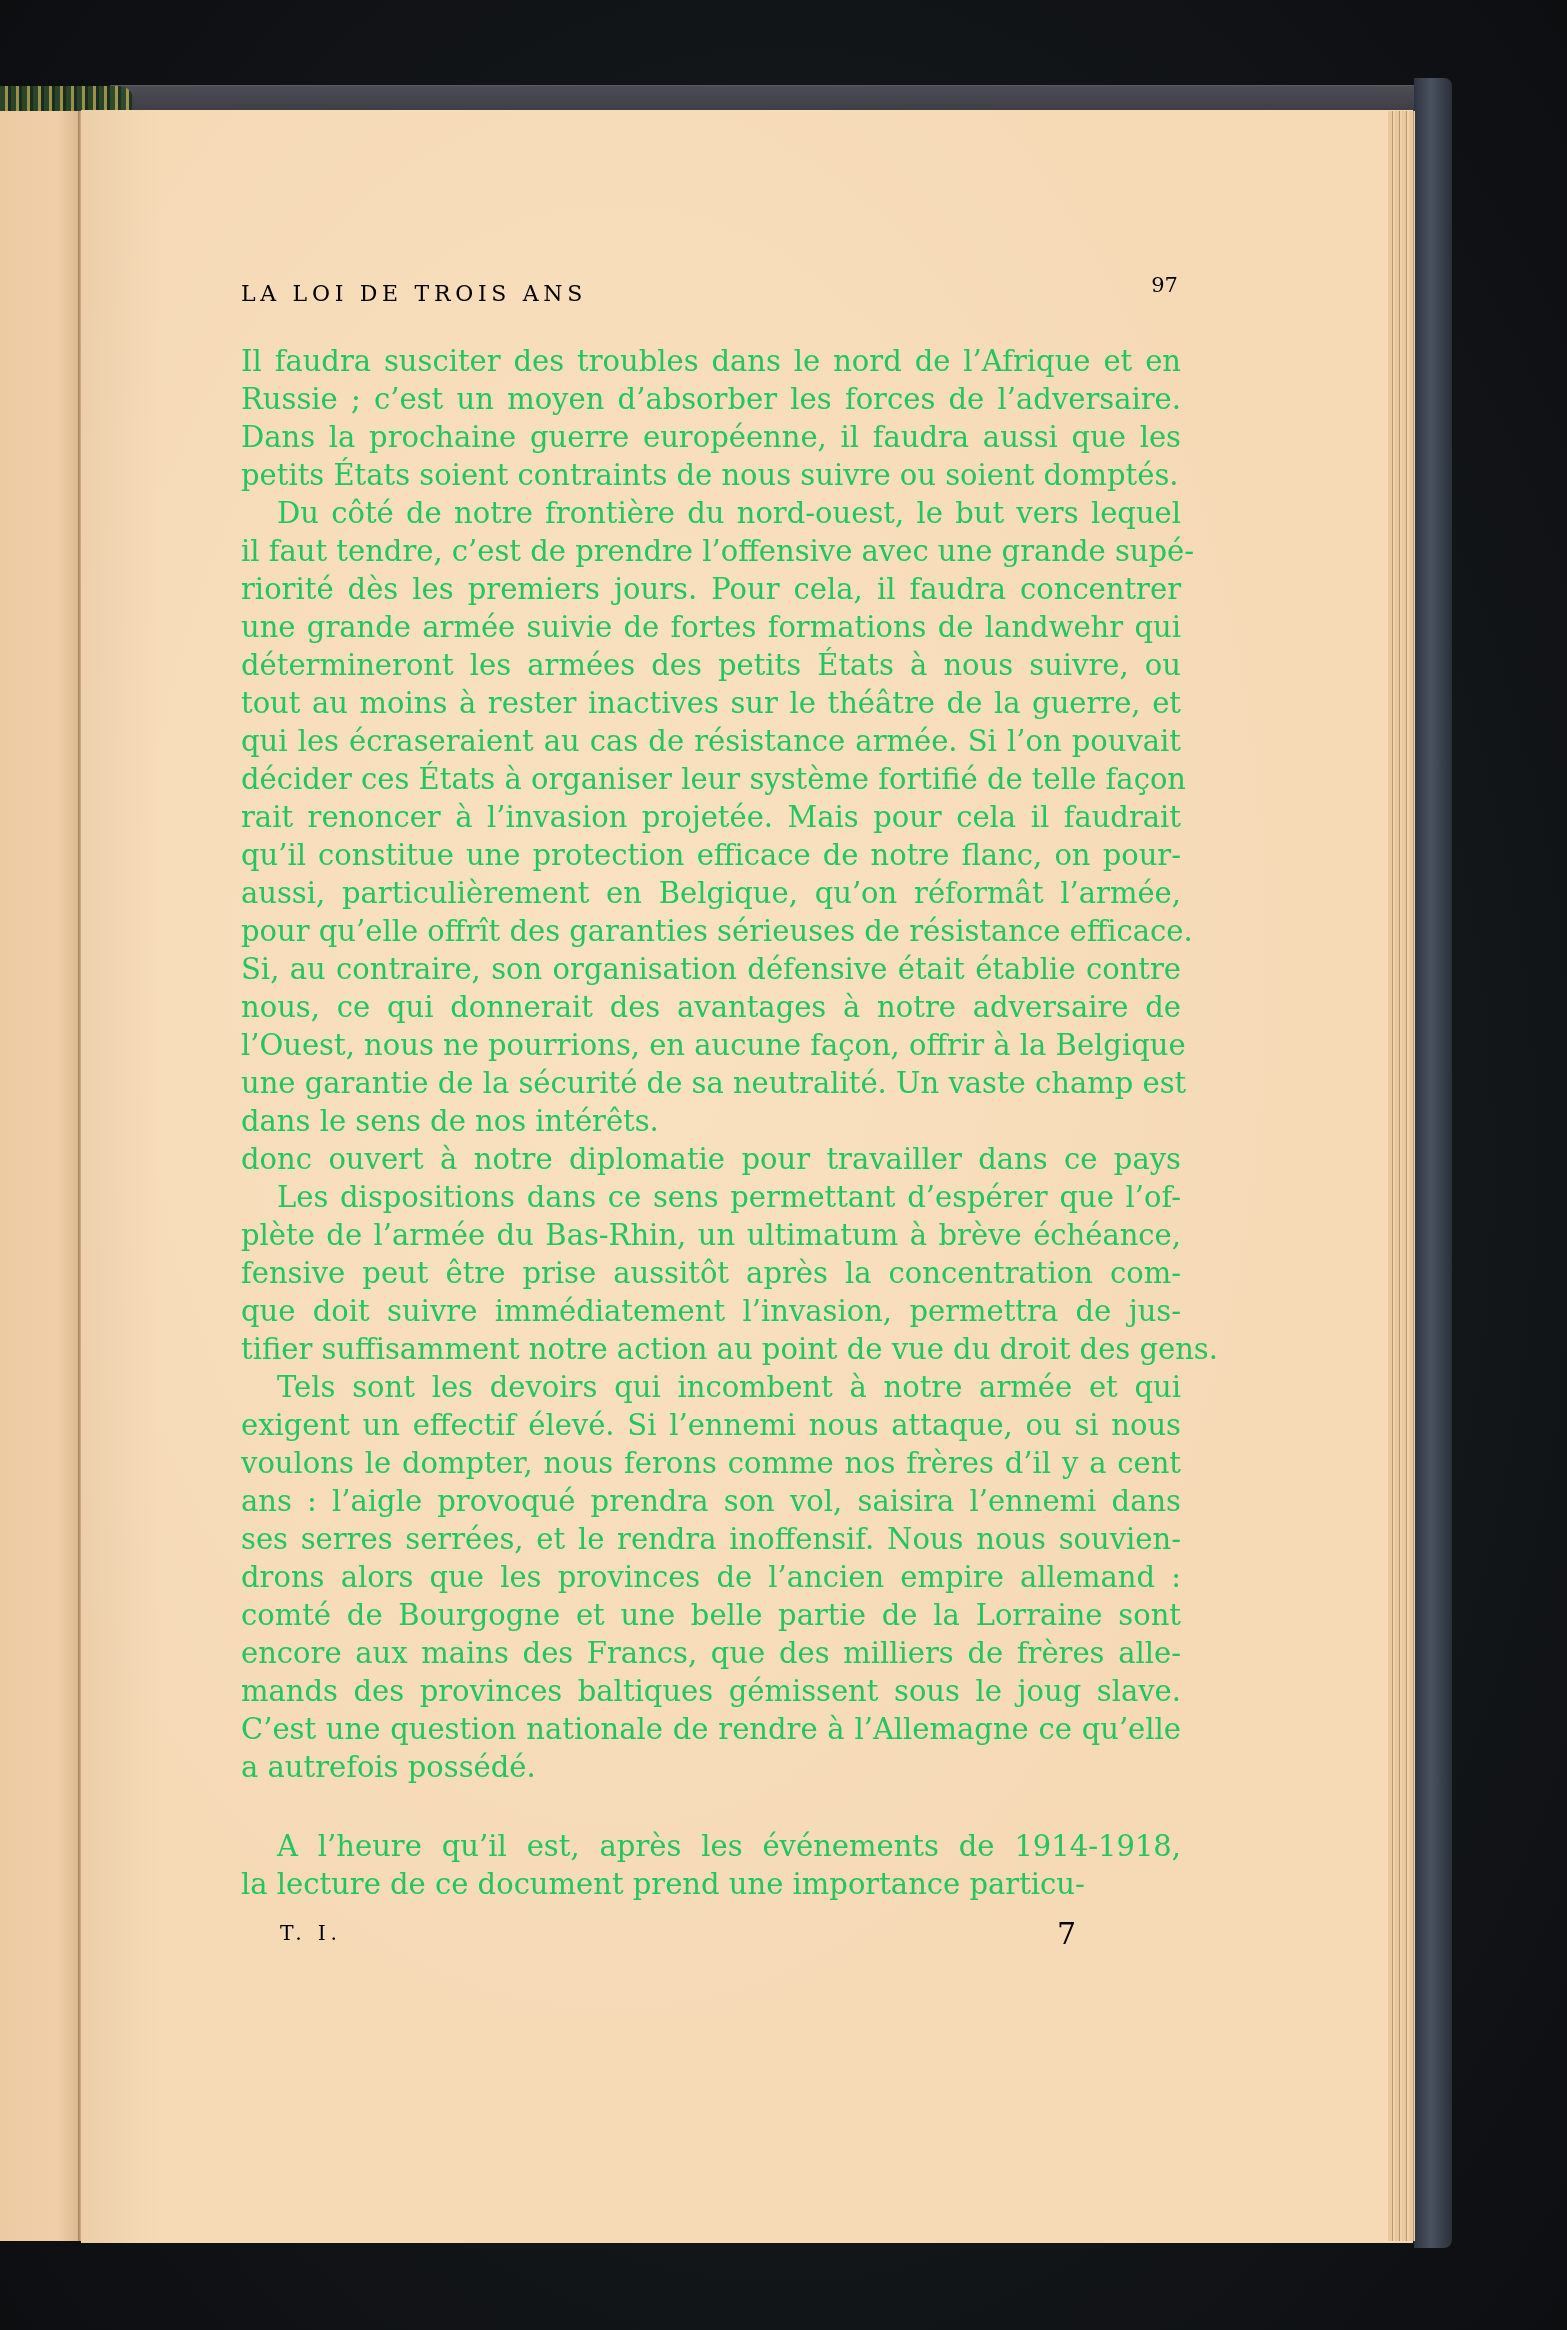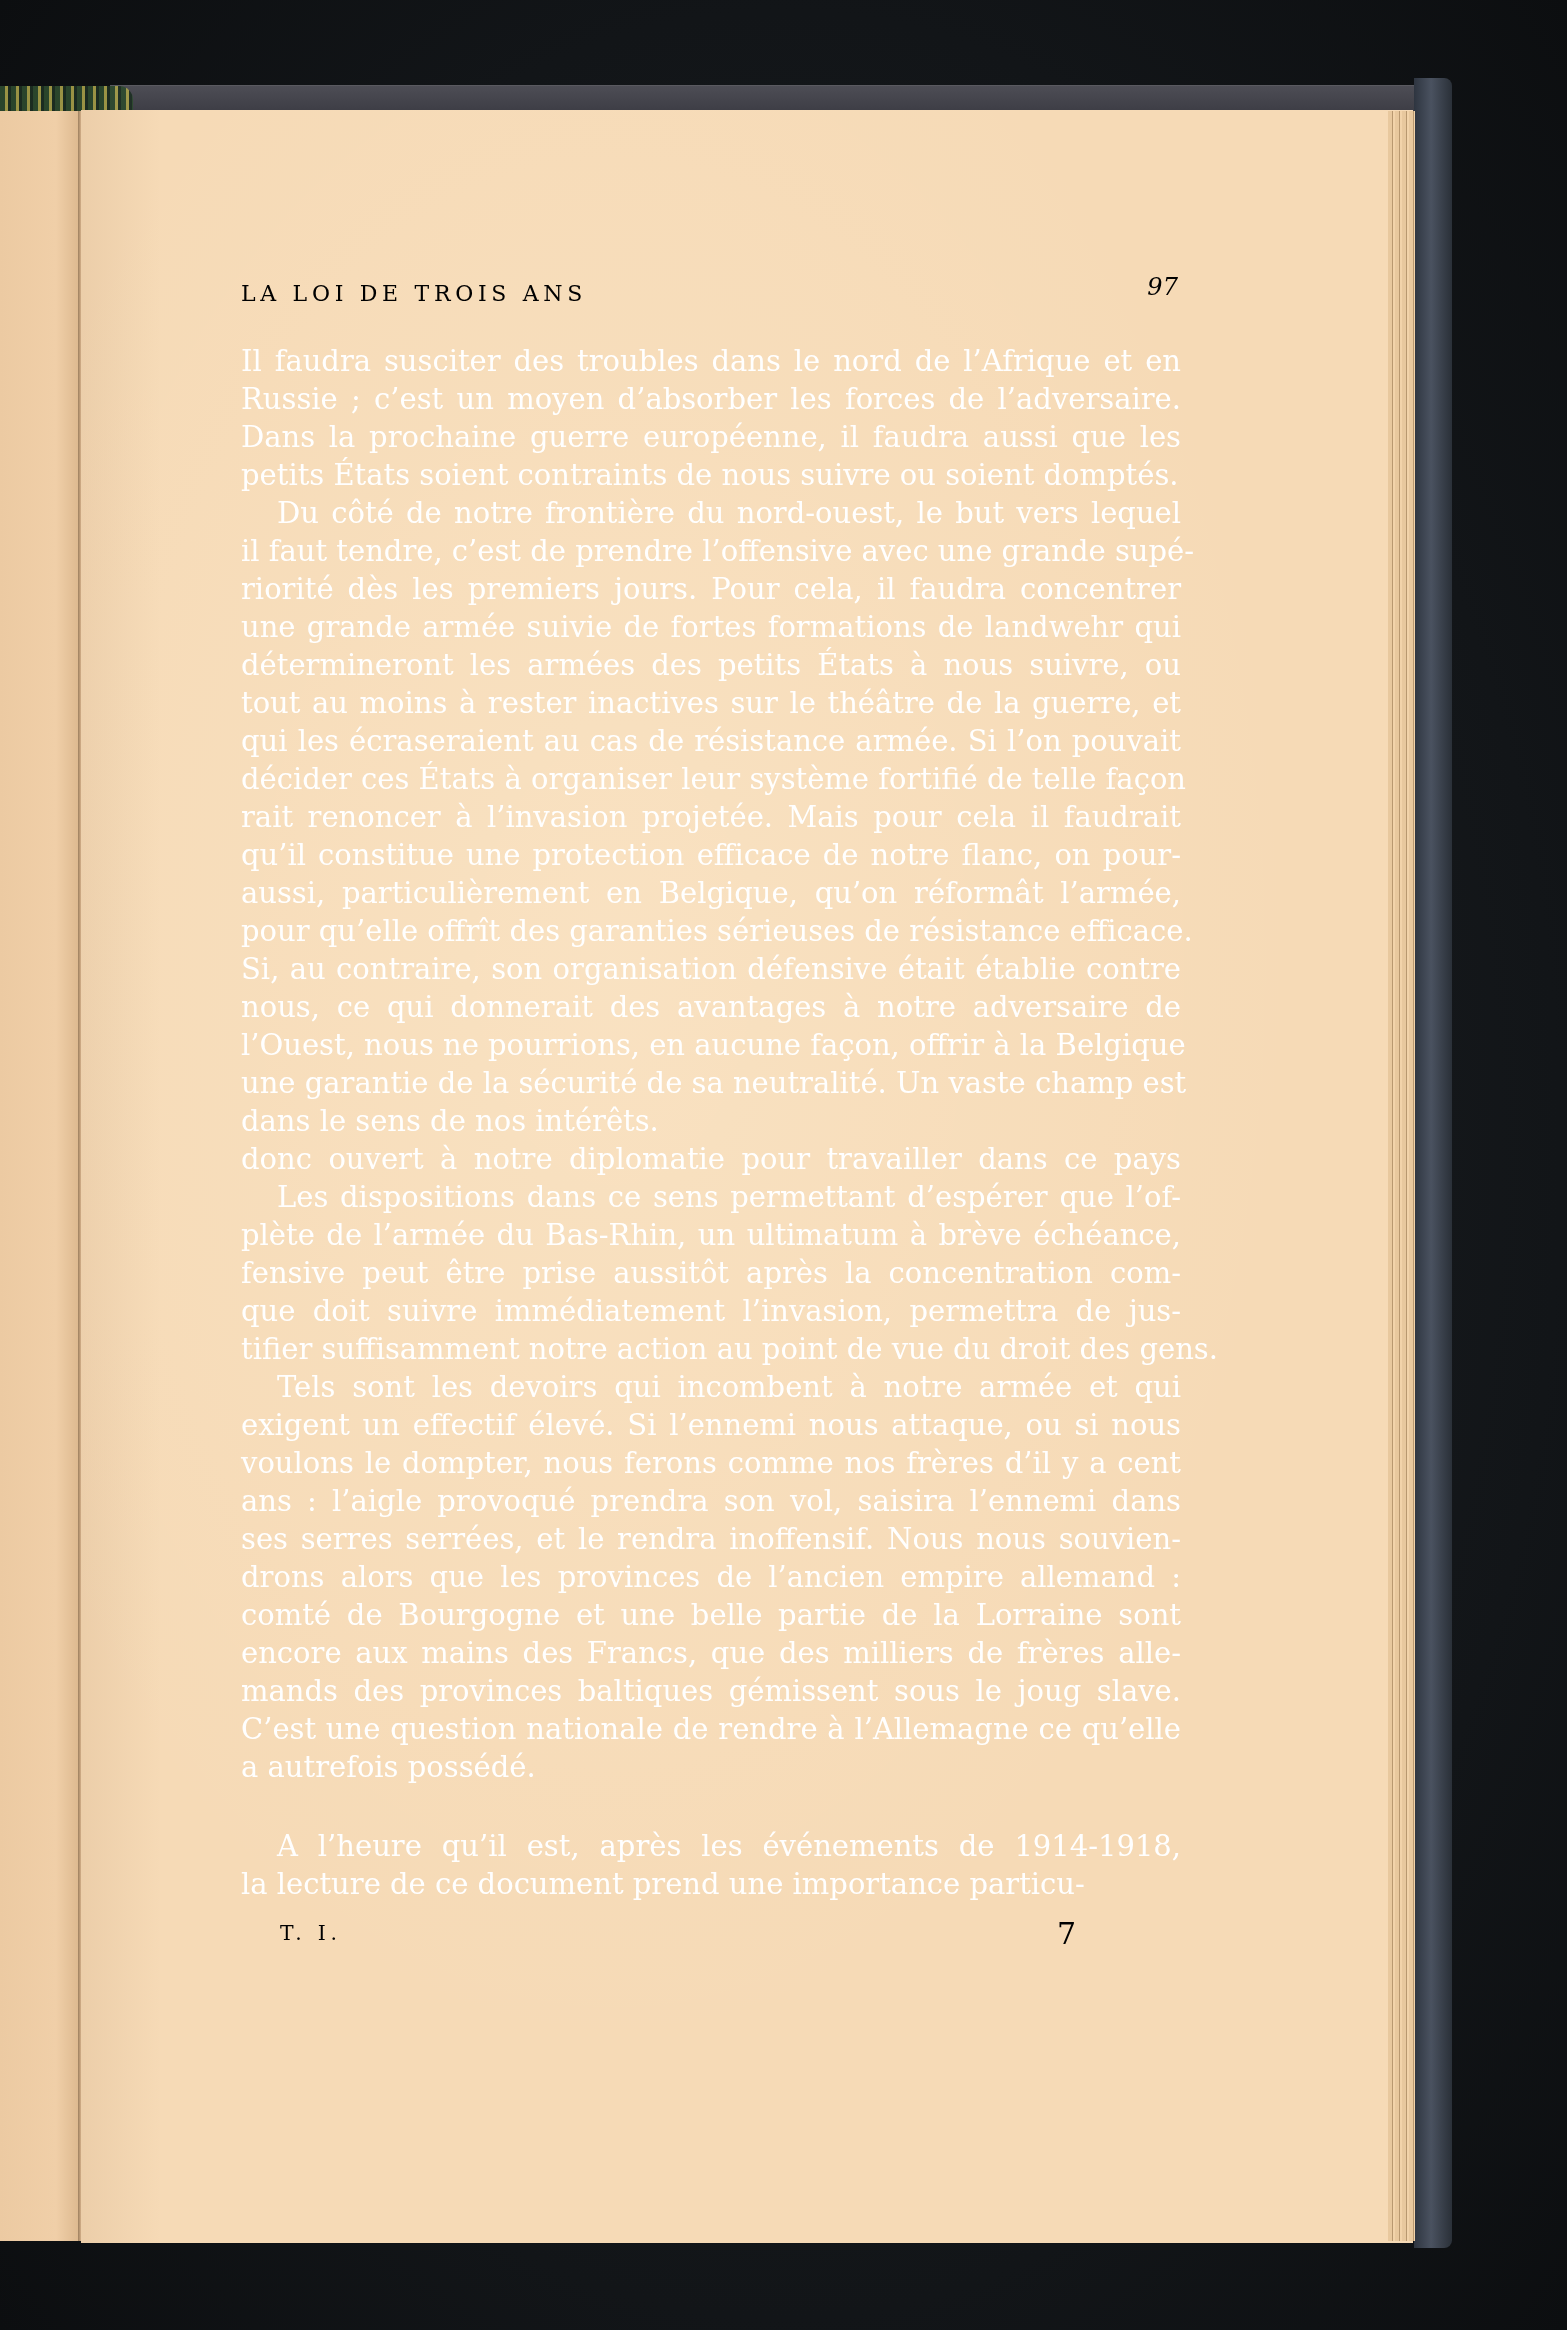--- a/index.html
+++ b/index.html
@@ -49,25 +49,25 @@
     }
     .running-head {
       position: absolute; top: 276px; left: 241px; width: 940px; height: 31px;
     }
     .running-title {
       position: absolute; left: 0; right: 0; text-align: left;
       font-size: 22px; letter-spacing: 4.7px; top: 4.7px;
       font-variant: small-caps;
     }
     .page-number {
-      position: absolute; right: 3.1px; top: -3.1px; font-size: 24px; font-style: italic;
+      position: absolute; right: 3.1px; top: -3.1px; font-size: 21px;
     }
     .body-text {
       position: absolute; left: 241px; top: 342px; width: 940px;
-      font-size: 29px; line-height: 38px; color: #ffffff;
+      font-size: 29px; line-height: 38px; color: #22c55e;
     }
     .line {
       display: block; white-space: nowrap; text-align: justify;
       text-align-last: justify; height: 38px;
     }
     .line.indent { padding-left: 36px; }
     .line.last { text-align-last: left; }
     .gap { height: 41px; }
     .footer {
       position: absolute; left: 241px; top: 1921px; width: 940px; height: 31px;

